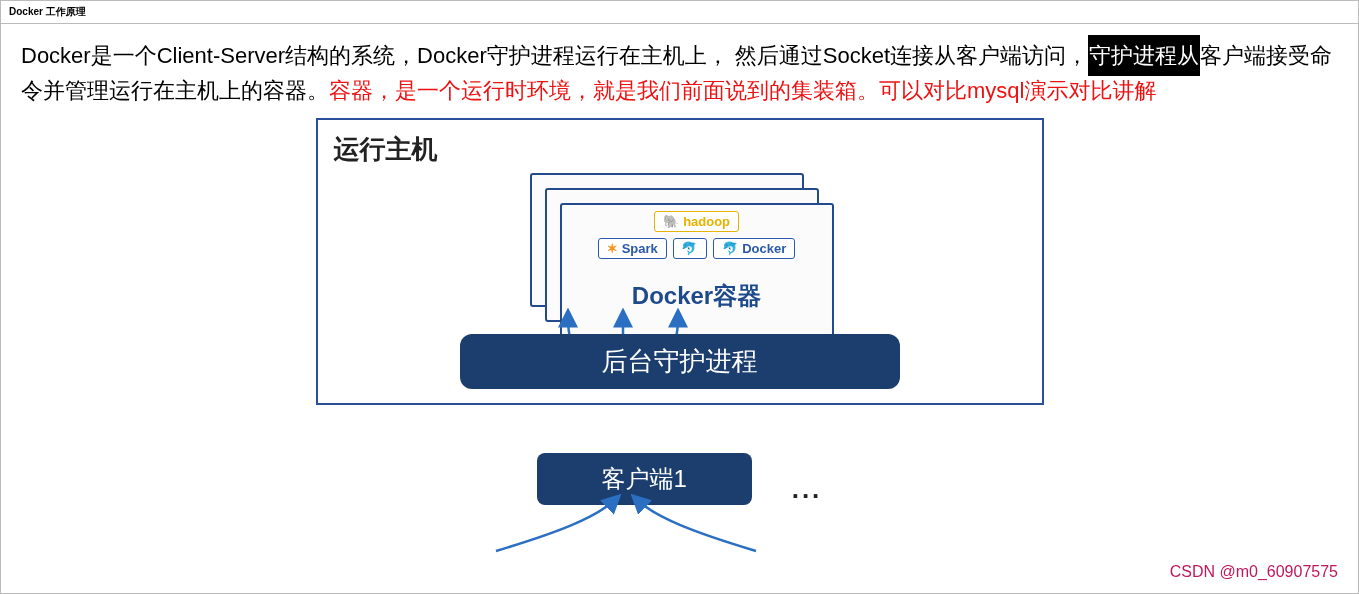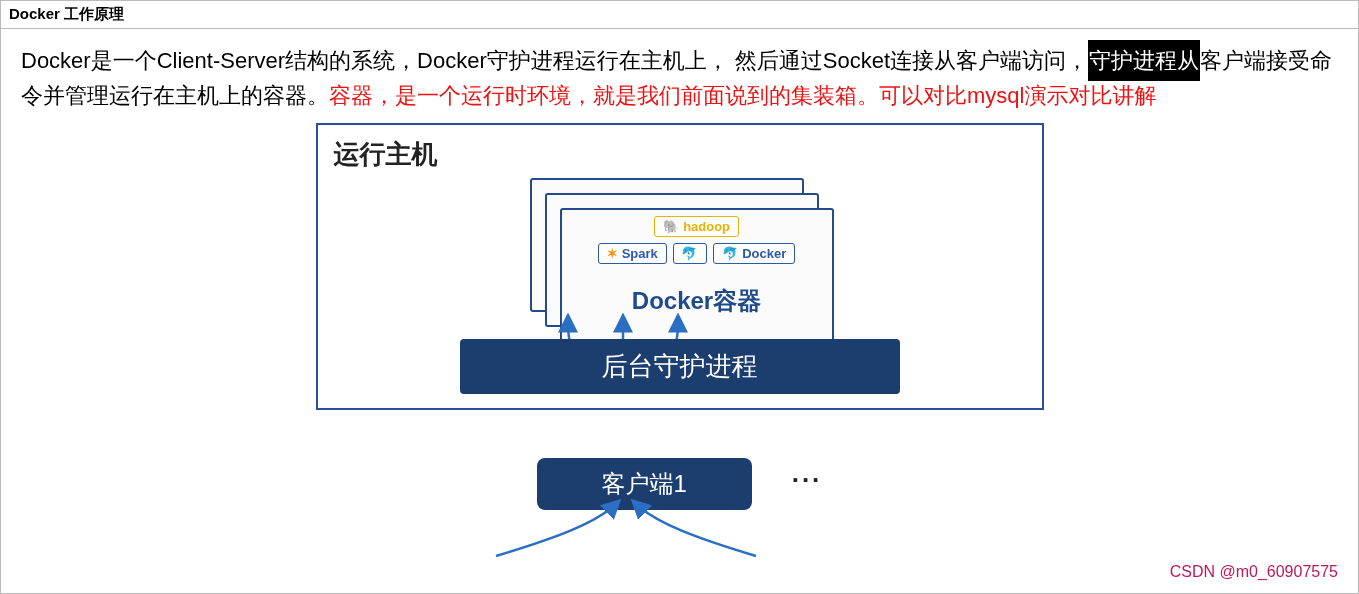--- a/index.html
+++ b/index.html
@@ -1,36 +1,36 @@
 <!DOCTYPE html>
 <html><head>
 <meta charset="utf-8">
 <style>
   html,body{margin:0;padding:0;font-family:"Microsoft YaHei","PingFang SC",Arial,sans-serif;background:#fff;color:#000}
   .page{width:1359px;height:594px;position:relative;border:1px solid #bbb;box-sizing:border-box;overflow:hidden}
-  .titlebar{border-bottom:1px solid #bbb;padding:4px 8px;font-size:15px;font-weight:bold;background:#fff}
+  .titlebar{border-bottom:1px solid #bbb;padding:4px 8px;font-size:10px;font-weight:bold;background:#fff}
   .body{padding:14px 20px 0 20px}
   .para{font-size:22px;line-height:1.6}
   .hl{background:#000;color:#fff;padding:8px 1px}
   .red{color:#e11}
   .diagram{position:relative;width:728px;margin:10px auto 0 auto}
   .host-box{border:2px solid #2a4f9a;padding:8px 14px 70px 14px;position:relative;background:#fff}
   .host-title{font-size:26px;font-weight:bold;color:#222;margin:4px 0 6px 2px}
   .stack{position:relative;width:300px;height:160px;margin:0 auto}
   .card{position:absolute;width:270px;height:130px;background:#fbfbfb;border:2px solid #224a8d;border-radius:3px}
   .card.c1{left:0;top:0}
   .card.c2{left:15px;top:15px}
   .card.c3{left:30px;top:30px;text-align:center}
   .badge-row{display:flex;justify-content:center;gap:6px;margin-top:6px}
   .badge{background:#fff;border:1px solid #2b5aa8;border-radius:3px;font-size:13px;padding:2px 8px;color:#2b5aa8;font-weight:bold;display:flex;align-items:center;gap:4px}
   .hadoop{color:#e7b200;border-color:#e7b200}
   .star{color:#f7931e}
   .docker-label{font-size:24px;font-weight:bold;color:#1e4a8c;margin-top:21px}
-  .daemon{position:absolute;left:50%;transform:translateX(-50%);bottom:14px;width:440px;background:#1b3e6f;color:#fff;font-size:26px;text-align:center;padding:10px 0;border-radius:4px}
-  .clients{display:flex;justify-content:center;align-items:flex-start;gap:40px;margin-top:48px}
+  .daemon{position:absolute;left:50%;transform:translateX(-50%);bottom:14px;width:440px;background:#1b3e6f;color:#fff;font-size:26px;text-align:center;padding:10px 0;border-radius:12px}
+  .clients{display:flex;justify-content:center;align-items:flex-end;gap:40px;margin-top:48px}
   .client{background:#1b3e6f;color:#fff;font-size:24px;text-align:center;padding:10px 30px;border-radius:8px;min-width:155px}
   .dots{font-size:26px;font-weight:bold;color:#222;letter-spacing:3px}
   .watermark{position:absolute;right:20px;bottom:12px;color:#be185d;font-size:16px}
   svg.lines{position:absolute;left:0;top:0;pointer-events:none}
 </style>
 </head>
 <body>
 
 <div class="page">
   <div class="titlebar">

